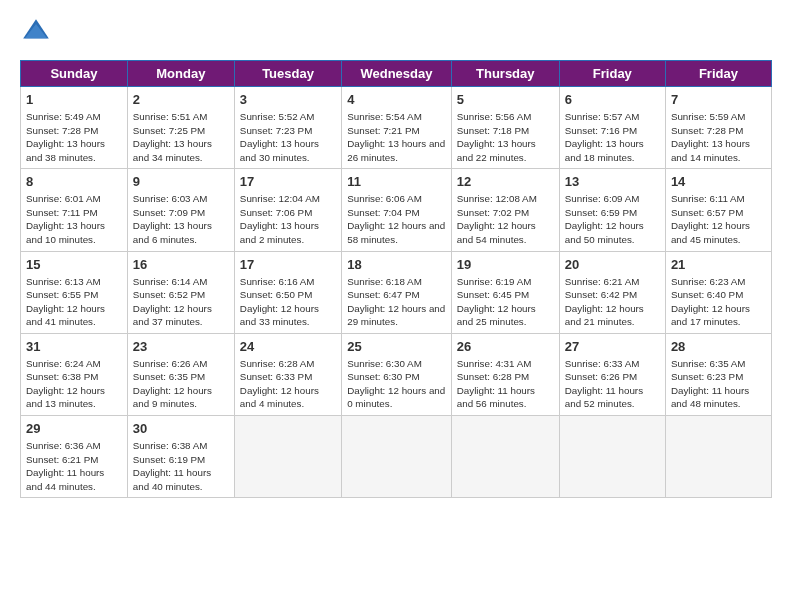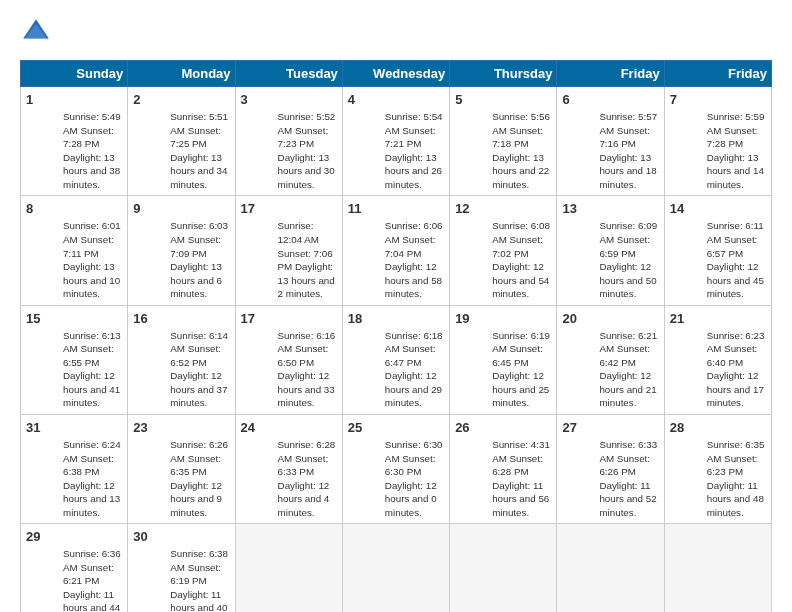--- a/index.html
+++ b/index.html
@@ -56,24 +56,24 @@
     .subtitle {
       font-size: 15px;
       color: #555;
     }
     .calendar {
       width: 100%;
       border-collapse: collapse;
       font-size: 10.5px;
     }
     .calendar th {
-      background: #0369a1;
+      background: #701a75;
       color: #fff;
       padding: 5px 4px;
-      text-align: right;
+      text-align: center;
       font-size: 13px;
       font-weight: bold;
       border: 1px solid #2a6db5;
     }
     .calendar td {
       border: 1px solid #ccc;
       vertical-align: top;
       padding: 4px 5px;
       width: 113px;
       height: 78px;
@@ -87,21 +87,20 @@
     .day-num {
       font-weight: bold;
       font-size: 13px;
       display: block;
       margin-bottom: 1px;
     }
     .day-info {
       font-size: 9.8px;
       color: #333;
       line-height: 1.38;
-      margin-left: 37px;
     }
   </style>
 </head>
 <body>
 
 <div class="container">
   <div class="header">
     <div class="logo">
       <svg class="logo-icon" viewBox="0 0 40 40">
         <polygon points="20,4 36,28 4,28" fill="#2a6db5"></polygon>
@@ -206,21 +205,21 @@
           </td>
           <td>
             <span class="day-num">11</span>
             <div class="day-info">Sunrise: 6:06 AM
 Sunset: 7:04 PM
 Daylight: 12 hours
 and 58 minutes.</div>
           </td>
           <td>
             <span class="day-num">12</span>
-            <div class="day-info">Sunrise: 6:08 AM
+            <div class="day-info">Sunrise: 12:08 AM
 Sunset: 7:02 PM
 Daylight: 12 hours
 and 54 minutes.</div>
           </td>
           <td>
             <span class="day-num">13</span>
             <div class="day-info">Sunrise: 6:09 AM
 Sunset: 6:59 PM
 Daylight: 12 hours
 and 50 minutes.</div>

